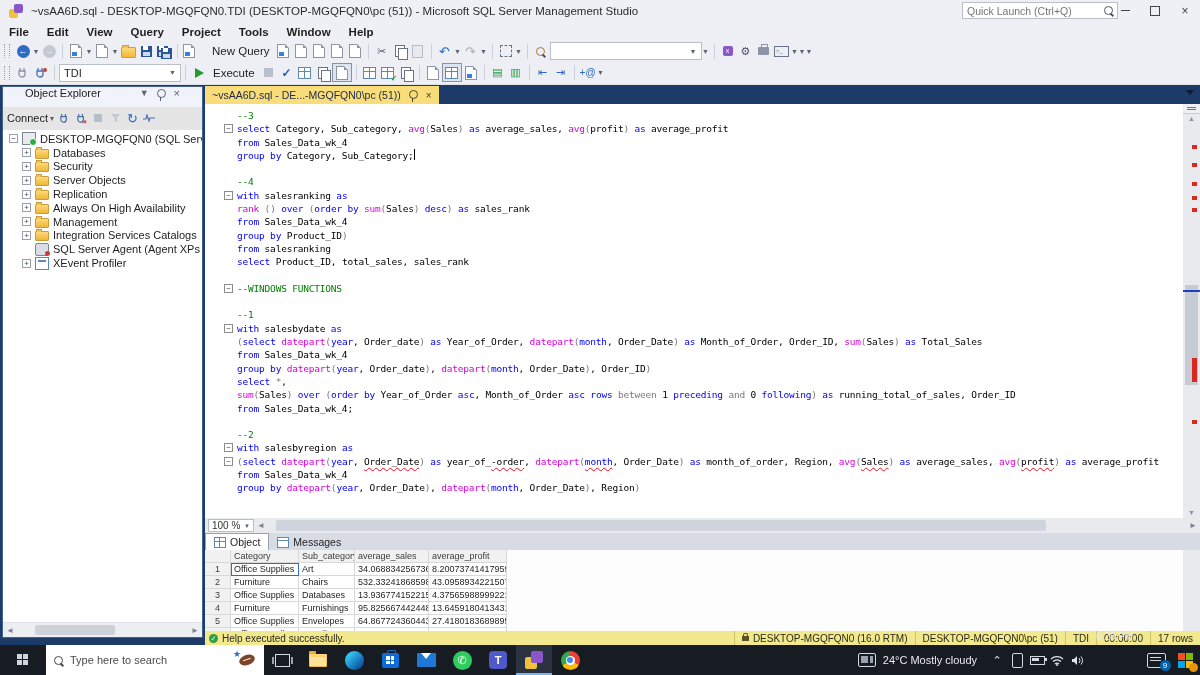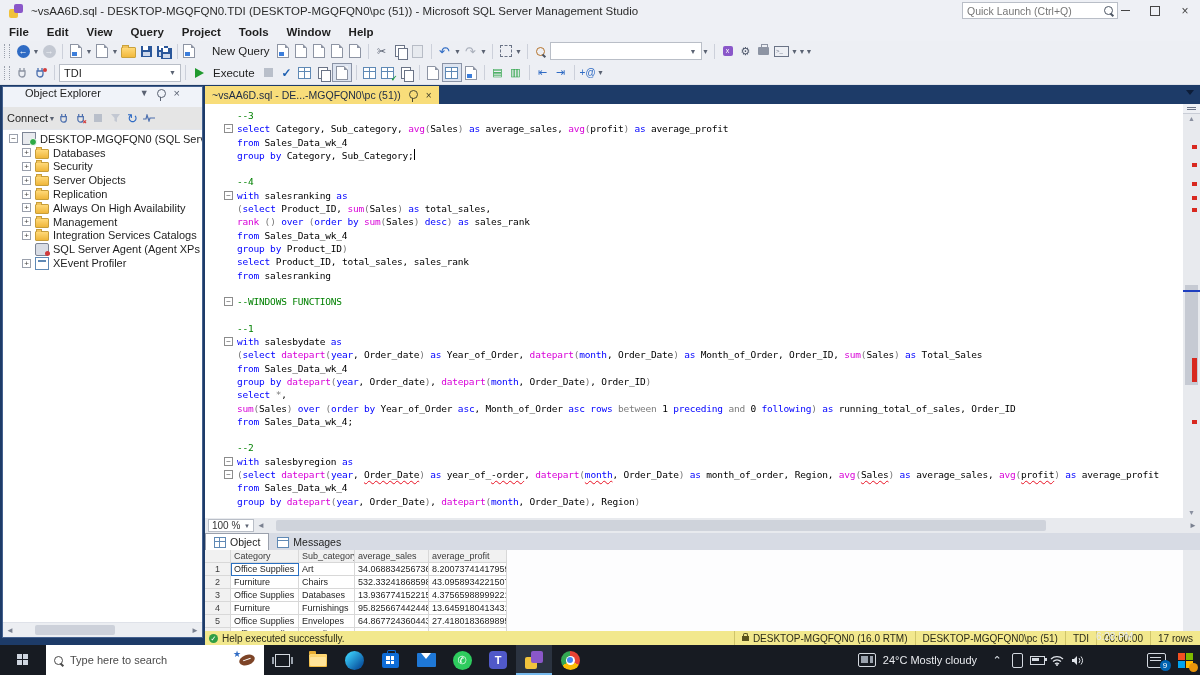--- a/index.html
+++ b/index.html
@@ -520,26 +520,25 @@
 
   <div class="abs" id="editor">
     <div id="code">
         <div class="code-line"><span class="gut"></span><span><span class="tok-c">--3</span></span></div>
         <div class="code-line"><span class="gut"><span class="foldbox">−</span></span><span><span class="tok-k">select</span><span class="tok-t"> Category, Sub_category, </span><span class="tok-f">avg</span><span class="tok-g">(</span><span class="tok-t">Sales</span><span class="tok-g">)</span><span class="tok-k"> as</span><span class="tok-t"> average_sales, </span><span class="tok-f">avg</span><span class="tok-g">(</span><span class="tok-t">profit</span><span class="tok-g">)</span><span class="tok-k"> as</span><span class="tok-t"> average_profit</span></span></div>
         <div class="code-line"><span class="gut"></span><span><span class="tok-k">from</span><span class="tok-t"> Sales_Data_wk_4</span></span></div>
         <div class="code-line"><span class="gut"></span><span><span class="tok-k">group by</span><span class="tok-t"> Category, Sub_Category;</span></span><span class="caretbar"></span></div>
         <div class="code-line"><span class="gut"></span><span></span></div>
         <div class="code-line"><span class="gut"></span><span><span class="tok-c">--4</span></span></div>
         <div class="code-line"><span class="gut"><span class="foldbox">−</span></span><span><span class="tok-k">with</span><span class="tok-t"> salesranking </span><span class="tok-k">as</span></span></div>
-        <div class="code-line"><span class="gut"></span><span><span class="tok-g">(</span><span class="tok-k">select</span><span class="tok-t"> Product_ID, </span><span class="tok-f">sum</span><span class="tok-g">(</span><span class="tok-t">Sales</span><span class="tok-g">)</span><span class="tok-k"> as</span><span class="tok-t"> total_sales,</span></span></div>
         <div class="code-line"><span class="gut"></span><span><span class="tok-f">rank</span><span class="tok-t"> </span><span class="tok-g">()</span><span class="tok-t"> </span><span class="tok-k">over</span><span class="tok-t"> </span><span class="tok-g">(</span><span class="tok-k">order by</span><span class="tok-t"> </span><span class="tok-f">sum</span><span class="tok-g">(</span><span class="tok-t">Sales</span><span class="tok-g">)</span><span class="tok-t"> </span><span class="tok-k">desc</span><span class="tok-g">)</span><span class="tok-t"> </span><span class="tok-k">as</span><span class="tok-t"> sales_rank</span></span></div>
         <div class="code-line"><span class="gut"></span><span><span class="tok-k">from</span><span class="tok-t"> Sales_Data_wk_4</span></span></div>
         <div class="code-line"><span class="gut"></span><span><span class="tok-k">group by</span><span class="tok-t"> Product_ID</span><span class="tok-g">)</span></span></div>
+        <div class="code-line"><span class="gut"></span><span><span class="tok-k">from</span><span class="tok-t"> salesranking</span></span></div>
         <div class="code-line"><span class="gut"></span><span><span class="tok-k">select</span><span class="tok-t"> Product_ID, total_sales, sales_rank</span></span></div>
-        <div class="code-line"><span class="gut"></span><span><span class="tok-k">from</span><span class="tok-t"> salesranking</span></span></div>
         <div class="code-line"><span class="gut"></span><span></span></div>
         <div class="code-line"><span class="gut"><span class="foldbox">−</span></span><span><span class="tok-c">--WINDOWS FUNCTIONS</span></span></div>
         <div class="code-line"><span class="gut"></span><span></span></div>
         <div class="code-line"><span class="gut"></span><span><span class="tok-c">--1</span></span></div>
         <div class="code-line"><span class="gut"><span class="foldbox">−</span></span><span><span class="tok-k">with</span><span class="tok-t"> salesbydate </span><span class="tok-k">as</span></span></div>
         <div class="code-line"><span class="gut"></span><span><span class="tok-g">(</span><span class="tok-k">select</span><span class="tok-t"> </span><span class="tok-f">datepart</span><span class="tok-g">(</span><span class="tok-k">year</span><span class="tok-t">, Order_date</span><span class="tok-g">)</span><span class="tok-t"> </span><span class="tok-k">as</span><span class="tok-t"> Year_of_Order, </span><span class="tok-f">datepart</span><span class="tok-g">(</span><span class="tok-k">month</span><span class="tok-t">, Order_Date</span><span class="tok-g">)</span><span class="tok-t"> </span><span class="tok-k">as</span><span class="tok-t"> Month_of_Order, Order_ID, </span><span class="tok-f">sum</span><span class="tok-g">(</span><span class="tok-t">Sales</span><span class="tok-g">)</span><span class="tok-t"> </span><span class="tok-k">as</span><span class="tok-t"> Total_Sales</span></span></div>
         <div class="code-line"><span class="gut"></span><span><span class="tok-k">from</span><span class="tok-t"> Sales_Data_wk_4</span></span></div>
         <div class="code-line"><span class="gut"></span><span><span class="tok-k">group by</span><span class="tok-t"> </span><span class="tok-f">datepart</span><span class="tok-g">(</span><span class="tok-k">year</span><span class="tok-t">, Order_date</span><span class="tok-g">)</span><span class="tok-t">, </span><span class="tok-f">datepart</span><span class="tok-g">(</span><span class="tok-k">month</span><span class="tok-t">, Order_Date</span><span class="tok-g">)</span><span class="tok-t">, Order_ID</span><span class="tok-g">)</span></span></div>
         <div class="code-line"><span class="gut"></span><span><span class="tok-k">select</span><span class="tok-t"> </span><span class="tok-g">*</span><span class="tok-t">,</span></span></div>
         <div class="code-line"><span class="gut"></span><span><span class="tok-f">sum</span><span class="tok-g">(</span><span class="tok-t">Sales</span><span class="tok-g">)</span><span class="tok-t"> </span><span class="tok-k">over</span><span class="tok-t"> </span><span class="tok-g">(</span><span class="tok-k">order by</span><span class="tok-t"> Year_of_Order </span><span class="tok-k">asc</span><span class="tok-t">, Month_of_Order </span><span class="tok-k">asc</span><span class="tok-t"> </span><span class="tok-k">rows</span><span class="tok-t"> </span><span class="tok-g">between</span><span class="tok-t"> 1 </span><span class="tok-k">preceding</span><span class="tok-t"> </span><span class="tok-g">and</span><span class="tok-t"> 0 </span><span class="tok-k">following</span><span class="tok-g">)</span><span class="tok-t"> </span><span class="tok-k">as</span><span class="tok-t"> running_total_of_sales, Order_ID</span></span></div>

